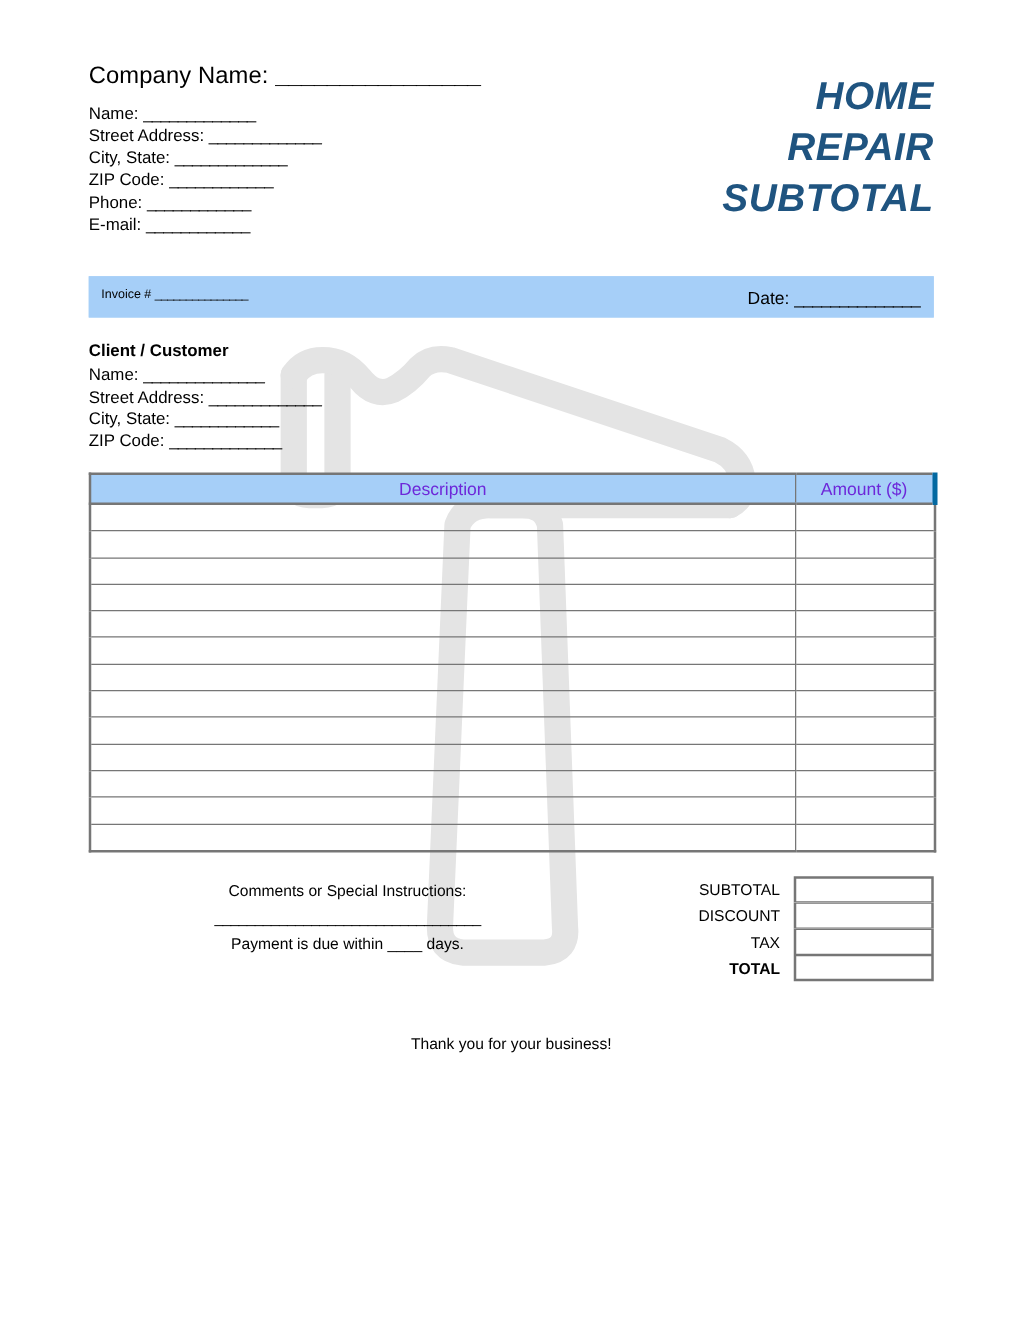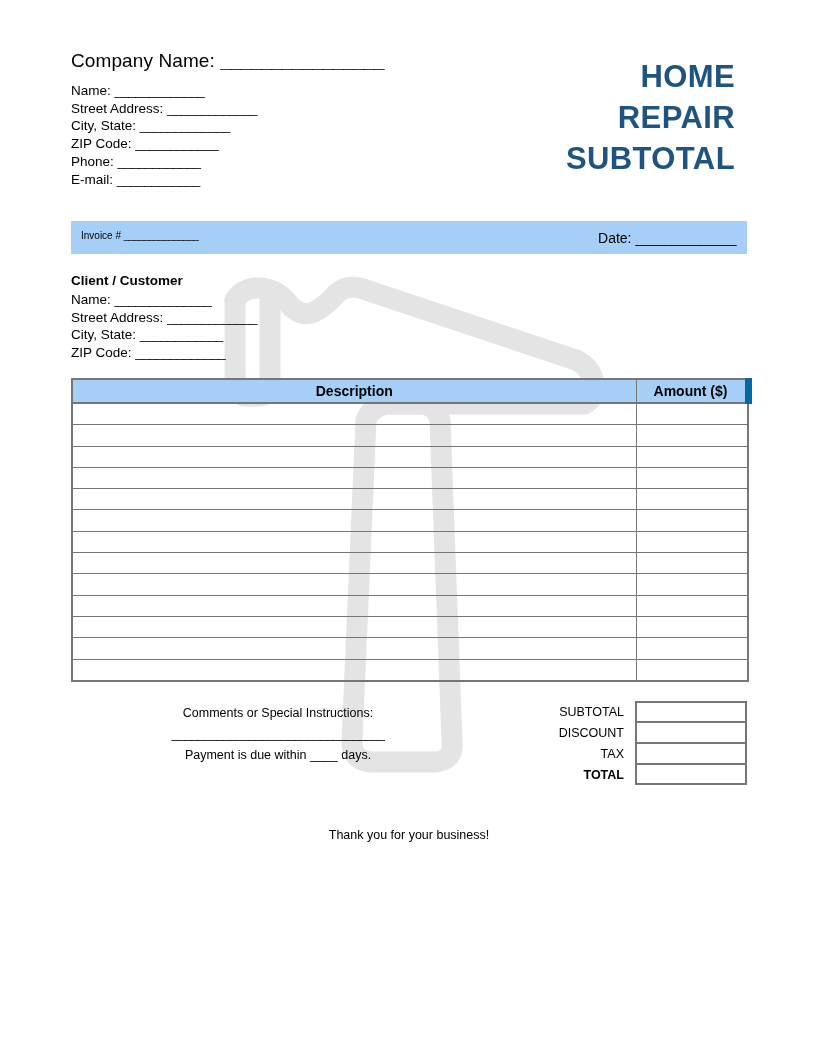--- a/index.html
+++ b/index.html
@@ -62,28 +62,29 @@
   }
   #company-fields .row {
     white-space: nowrap;
   }
   #company-fields .blank {
     letter-spacing: -0.6px;
   }
 
   #doc-title {
     position: absolute;
-    right: 12px;
+    right: 0;
     top: 9px;
     text-align: right;
     color: #1F5480;
     font-size: 31px;
     font-weight: bold;
     line-height: 41px;
     letter-spacing: 0.4px;
+    font-style: italic;
   }
 
   
   #invoice-band {
     position: absolute;
     left: 71px;
     top: 221px;
     width: 676px;
     height: 33px;
     background: #A6CFF8;
@@ -136,34 +137,34 @@
     table-layout: fixed;
   }
   #items-table th,
   #items-table td {
     border: 1px solid #767676;
     padding: 0;
   }
   #items-table thead th {
     background: #A6CFF8;
     height: 22px;
-    font-weight: bold;
+    font-weight: normal;
     font-size: 14px;
-    color: #000000;
+    color: #6d28d9;
     border-top: 2px solid #767676;
     border-bottom: 2px solid #767676;
   }
   #items-table thead th.desc {
     text-align: center;
     border-left: 2px solid #767676;
     border-right: 1px solid #767676;
   }
   #items-table thead th.amt {
     text-align: center;
-    border-right: 7px solid #0369a1;
+    border-right: 4px solid #0369a1;
   }
   #items-table tbody td {
     height: 20.3px;
   }
   #items-table tbody td.desc {
     border-left: 2px solid #767676;
   }
   #items-table tbody td.amt {
     border-right: 2px solid #767676;
   }

